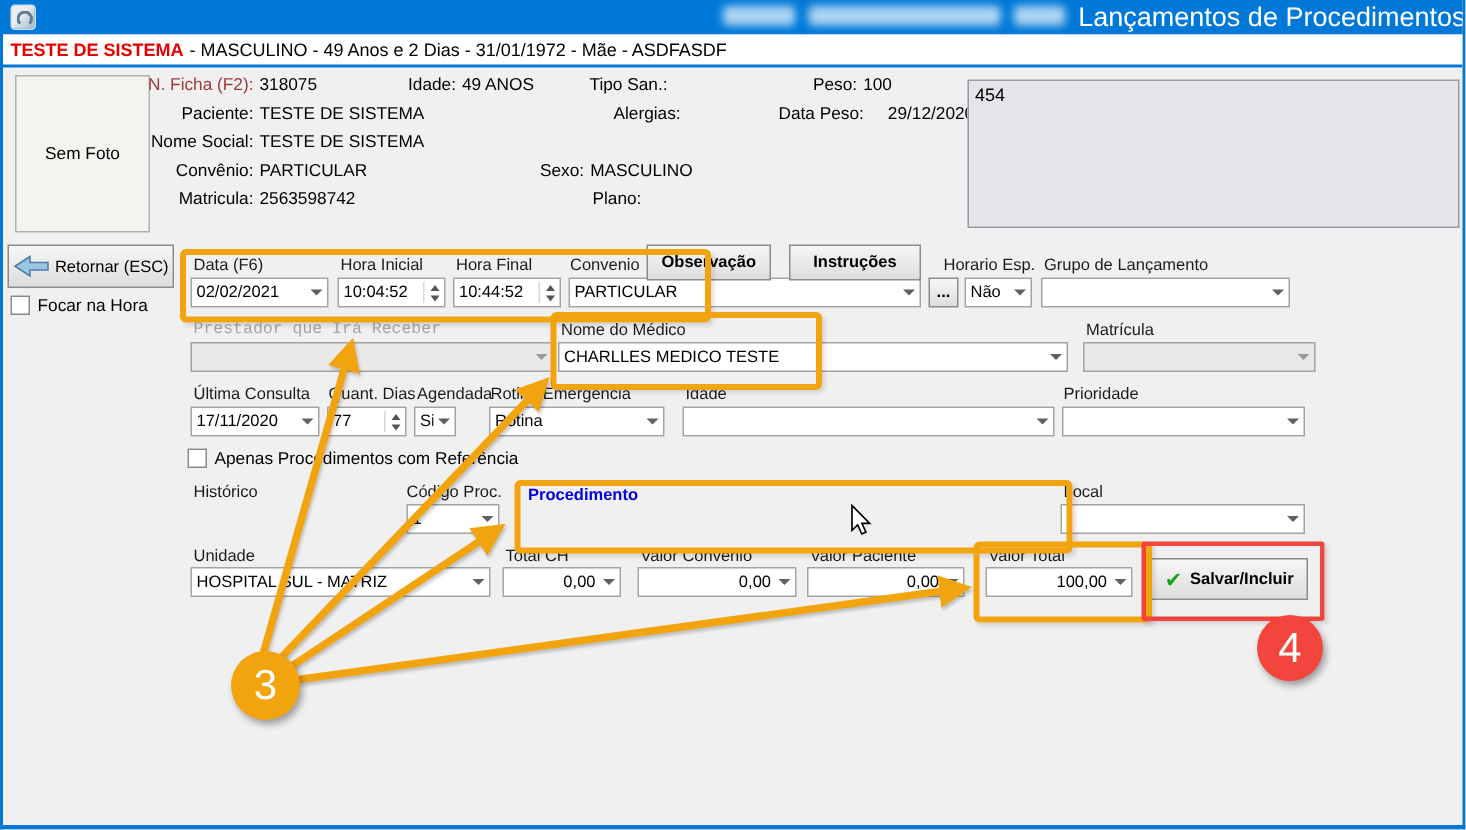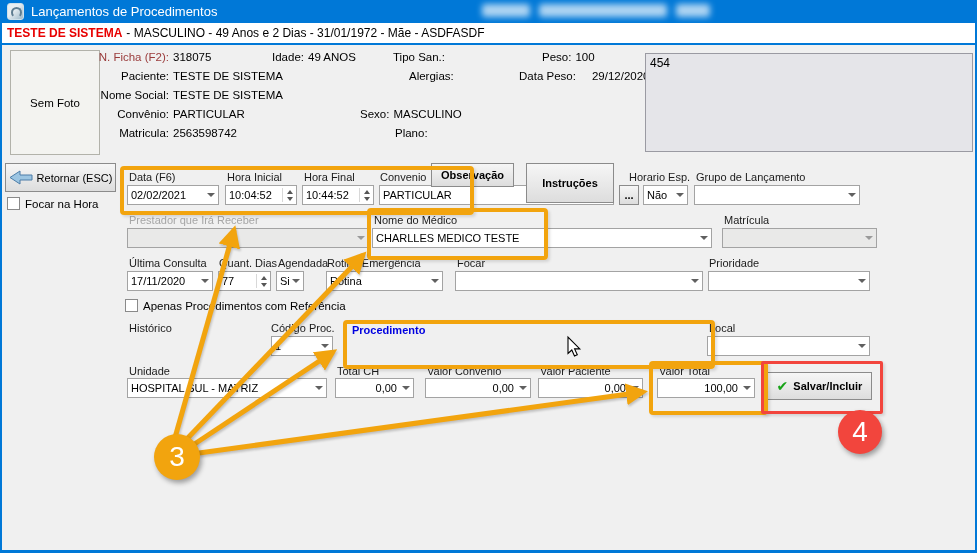--- a/index.html
+++ b/index.html
@@ -1,32 +1,32 @@
 <!DOCTYPE html>
 <html style="--titlebar-blue: #0078D7; --accent-orange: #F2A40E; --accent-red: #F2453D; --selection-blue: #2B6BD5; --maroon: #9A3B3B;"><head>
 <meta charset="utf-8">
 <style>
   html,body{margin:0;padding:0;}
   body{width:977px;height:553px;font-family:"Liberation Sans","DejaVu Sans",sans-serif;background:#d0d0d0;}
   #win{position:relative;width:977px;height:553px;background:#f0f0f0;overflow:hidden;
        border-left:2px solid var(--titlebar-blue);border-right:2px solid var(--titlebar-blue);
        border-bottom:3px solid var(--titlebar-blue);box-sizing:border-box;}
   .titlebar{position:absolute;left:-2px;top:0;width:977px;height:23px;background:var(--titlebar-blue);
-       display:flex;align-items:center;color:#fff;font-size:13px;}
+       display:flex;align-items:center;color:#fff;font-size:18px;justify-content:space-between;}
   .appicon{width:15px;height:15px;margin:0 7px 0 7px;border-radius:3px;
        background:linear-gradient(135deg,#e8eef2 40%,#9db8c8 100%);border:1px solid #cfe0ea;position:relative;}
   .appicon:after{content:"";position:absolute;left:3px;top:3px;width:7px;height:7px;border-radius:50%;
        border:2px solid #5f7d91;border-bottom-color:transparent;}
   .blurwrap{position:absolute;left:482px;top:4px;display:flex;gap:9px;filter:blur(3px);opacity:.85;}
   .blurblob{height:13px;border-radius:3px;background:rgba(255,255,255,.8);}
   .pheader{position:absolute;left:0;top:23px;width:973px;height:20px;background:#fff;
        border-bottom:2px solid var(--titlebar-blue);display:flex;align-items:center;font-size:12px;}
   .pname{color:#e80000;font-weight:bold;margin:0 4px 0 5px;}
   .lbl{position:absolute;font-size:11px;color:#1b1b1b;white-space:nowrap;}
-  .lbl.gray{color:#a6a6a6;}
+  .lbl.gray{color:#a6a6a6;font-family:Liberation Mono, monospace;}
   .lbl.blue{color:#0000e0;font-weight:bold;}
   .inforow{position:absolute;display:flex;font-size:11.5px;white-space:nowrap;}
   .inforow .l{display:inline-block;width:112px;text-align:right;margin-right:4px;}
   .inforow .l.maroon{color:var(--maroon);}
   .photo{position:absolute;left:8px;top:50px;width:90px;height:105px;background:#f3f3f0;
        border:1px solid #b2b2aa;display:flex;align-items:center;justify-content:center;font-size:11.5px;box-sizing:border-box;}
   .memo{position:absolute;left:643px;top:53px;width:328px;height:99px;background:#e5e5e9;
        border:1px solid #9a9aa2;font-size:12px;padding:2px 4px;box-sizing:border-box;}
   .combo{position:absolute;height:20px;background:#fff;border:1px solid #a3a3a3;display:flex;
        align-items:center;padding:0 3px 0 3px;font-size:11px;box-sizing:border-box;white-space:nowrap;}
@@ -183,21 +183,21 @@
     <span class="dd"></span>
   </div>
   <div class="combo" style="left:692px;top:185px;width:166px">
     <span class="val"></span>
     <span class="dd"></span>
   </div>
 
   <div class="btn bold" style="left:429px;top:163px;width:83px;height:24px">
     <span>Observação</span>
   </div>
-  <div class="btn bold" style="left:524px;top:163px;width:88px;height:40px">
+  <div class="btn bold" style="left:524px;top:163px;width:88px;height:24px">
     <span>Instruções</span>
   </div>
 
   <div class="lbl gray" style="left:127px;top:214px">Prestador que Irá Receber</div>
   <div class="lbl" style="left:372px;top:214px">Nome do Médico</div>
   <div class="lbl" style="left:722px;top:214px">Matrícula</div>
   <div class="combo dis" style="left:125px;top:228px;width:242px">
     <span class="val"></span>
     <span class="dd"></span>
   </div>
@@ -207,21 +207,21 @@
   </div>
   <div class="combo dis" style="left:720px;top:228px;width:155px">
     <span class="val"></span>
     <span class="dd"></span>
   </div>
 
   <div class="lbl" style="left:127px;top:257px">Última Consulta</div>
   <div class="lbl" style="left:217px;top:257px">Quant. Dias</div>
   <div class="lbl" style="left:276px;top:257px">Agendada</div>
   <div class="lbl" style="left:325px;top:257px">Rotina Emergência</div>
-  <div class="lbl" style="left:455px;top:257px">Focar</div>
+  <div class="lbl" style="left:455px;top:257px">Idade</div>
   <div class="lbl" style="left:707px;top:257px">Prioridade</div>
   <div class="combo" style="left:125px;top:271px;width:86px">
     <span class="val">17/11/2020</span>
     <span class="dd"></span>
   </div>
   <div class="combo" style="left:216px;top:271px;width:53px">
     <span class="val">77</span>
     <span class="spin">
         <span class="sup"></span>
         <span class="sdn"></span>

